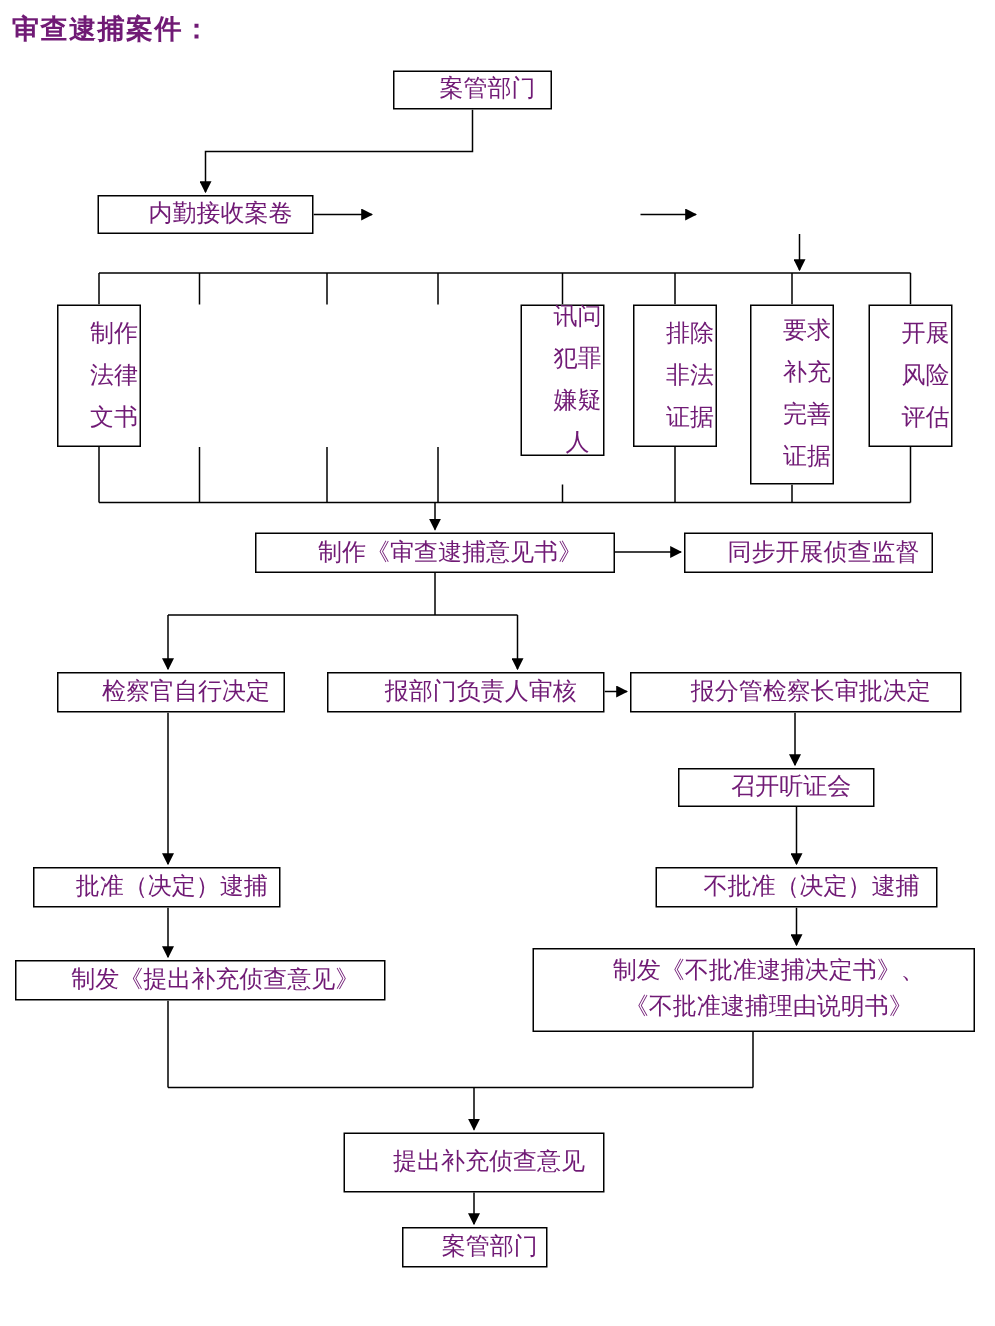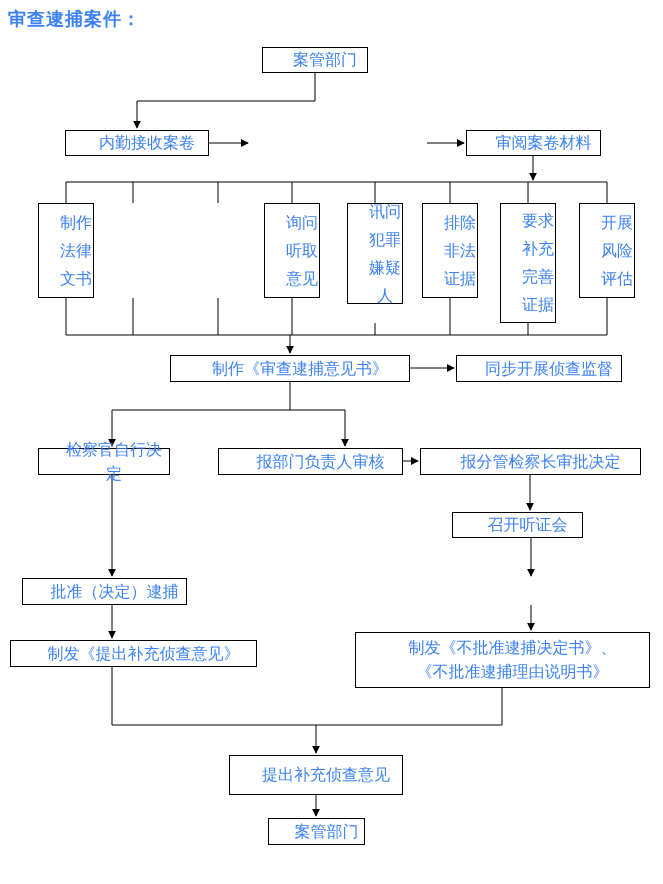--- a/index.html
+++ b/index.html
@@ -2,21 +2,21 @@
 <html><head>
 <meta charset="utf-8">
 <style>
   * { margin: 0; padding: 0; box-sizing: border-box; }
   html, body { background: #ffffff; }
   .canvas {
     position: relative;
     width: 663px;
     height: 884px;
     background: #ffffff;
-    color: #3b82f6;
+    color: #701a75;
     font-family: Liberation Sans, sans-serif;
     overflow: hidden;
   }
   .title {
     position: absolute;
     left: 8px;
     top: 7px;
     font-size: 18px;
     font-weight: bold;
     letter-spacing: 1px;
@@ -112,50 +112,47 @@
       <line class="wire" x1="502" y1="688" x2="502" y2="725"></line>
       <line class="wire" x1="112" y1="725" x2="502" y2="725"></line>
       <line class="wire" x1="316" y1="725" x2="316" y2="753" marker-end="url(#arr)"></line>
 
       <line class="wire" x1="316" y1="782" x2="316" y2="816" marker-end="url(#arr)"></line>
     </g>
   </svg>
 
   <div class="box" style="left:262px;top:47px;width:106px;height:26px">案管部门</div>
   <div class="box" style="left:65px;top:130px;width:144px;height:26px">内勤接收案卷</div>
-  <div class="box" style="left:466px;top:130px;width:135px;height:26px">审阅案卷材料</div>
 
   <div class="box task" style="left:38px;top:203px;width:56px;height:95px">制作
 法律
 文书</div>
-  <div class="box task" style="left:264px;top:203px;width:56px;height:95px">询问
-听取
-意见</div>
   <div class="box task" style="left:347px;top:203px;width:56px;height:101px">讯问
 犯罪
 嫌疑
 人</div>
   <div class="box task" style="left:422px;top:203px;width:56px;height:95px">排除
 非法
 证据</div>
   <div class="box task" style="left:500px;top:203px;width:56px;height:120px">要求
 补充
 完善
 证据</div>
   <div class="box task" style="left:579px;top:203px;width:56px;height:95px">开展
 风险
 评估</div>
 
   <div class="box" style="left:170px;top:355px;width:240px;height:27px">制作《审查逮捕意见书》</div>
   <div class="box" style="left:456px;top:355px;width:166px;height:27px">同步开展侦查监督</div>
-  <div class="box" style="left:38px;top:448px;width:132px;height:27px">检察官自行决定</div>
+  <div class="box" style="left:38px;top:448px;width:152px;height:27px">检察官自行决定</div>
   <div class="box" style="left:218px;top:448px;width:185px;height:27px">报部门负责人审核</div>
   <div class="box" style="left:420px;top:448px;width:221px;height:27px">报分管检察长审批决定</div>
   <div class="box" style="left:452px;top:512px;width:131px;height:26px">召开听证会</div>
   <div class="box" style="left:22px;top:578px;width:165px;height:27px">批准（决定）逮捕</div>
+  <div class="box" style="left:437px;top:578px;width:188px;height:27px">不批准（决定）逮捕</div>
   <div class="box" style="left:10px;top:640px;width:247px;height:27px">制发《提出补充侦查意见》</div>
   <div class="box" style="left:355px;top:632px;width:295px;height:56px">制发《不批准逮捕决定书》、
 《不批准逮捕理由说明书》</div>
 
   <div class="box" style="left:229px;top:755px;width:174px;height:40px">提出补充侦查意见</div>
   <div class="box" style="left:268px;top:818px;width:97px;height:27px">案管部门</div>
 
 </div>
 
 </body></html>

